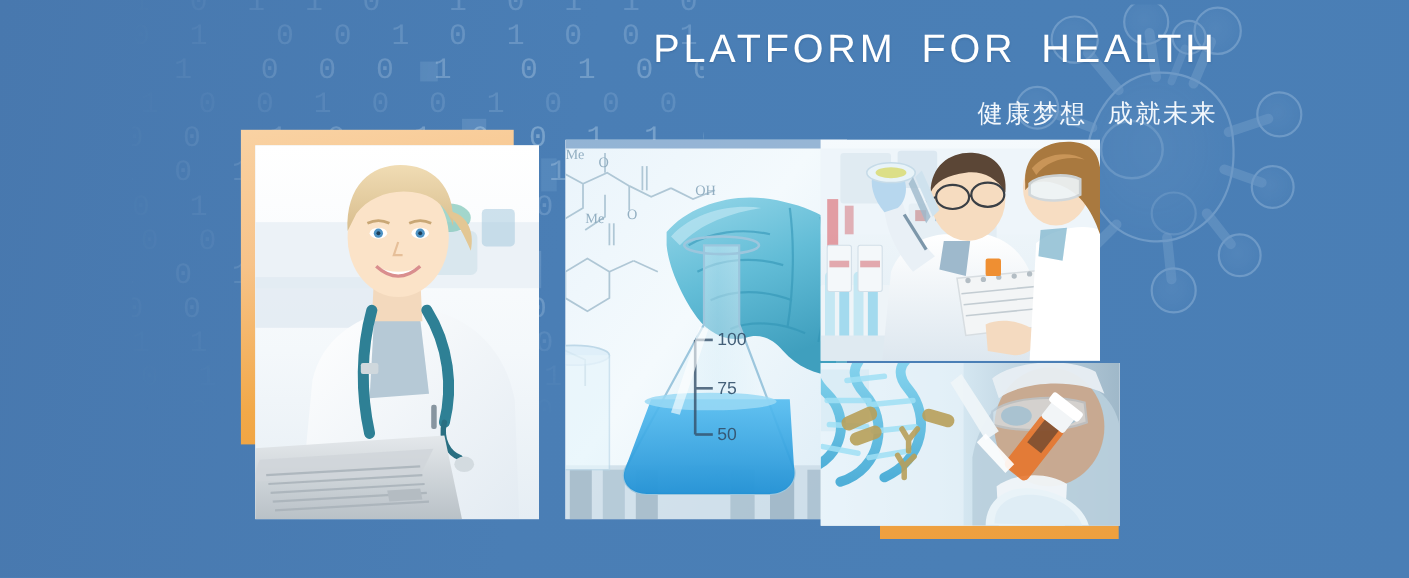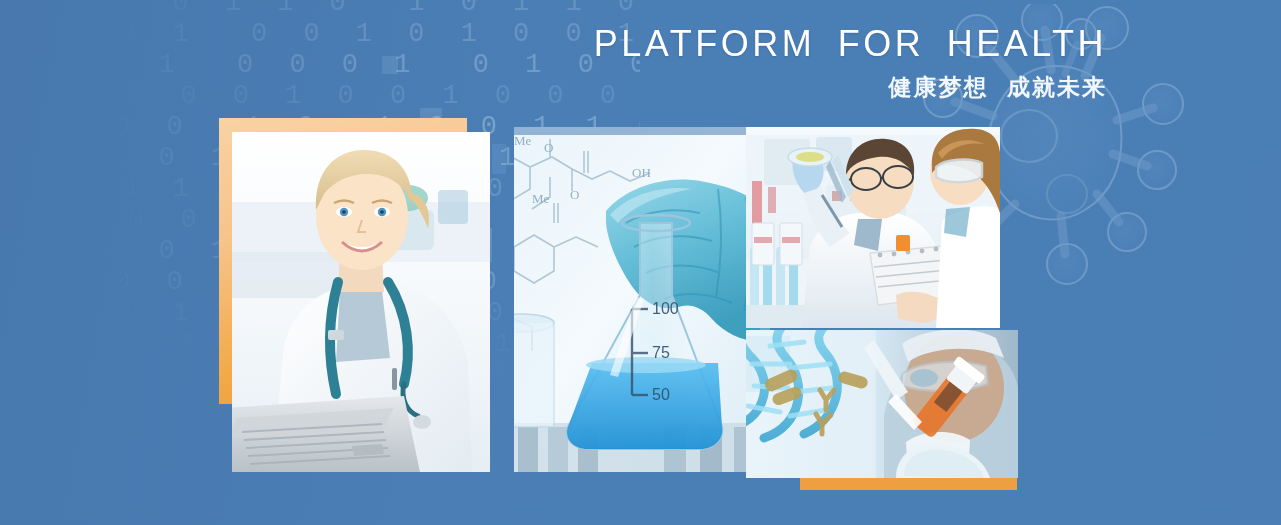--- a/index.html
+++ b/index.html
@@ -75,26 +75,26 @@
   .title-main {
     font-size:36px;
     letter-spacing:3.5px;
     color:#ffffff;
     font-weight:400;
     line-height:44px;
     word-spacing:9px;
     text-shadow:0 1px 2px rgba(20,50,90,.22);
   }
   .title-sub {
-    margin-top:6px;
+    margin-top:22px;
     font-size:23px;
     letter-spacing:2px;
     word-spacing:10px;
     color:#f2f7fc;
-    font-weight:700;
+    font-weight:400;
     line-height:30px;
   }
 
   
   .collage { position:absolute; left:0; top:0; width:1281px; height:525px; z-index:4; }
 
   .accent-frame {
     position:absolute;
     background:linear-gradient(170deg,#f9d2a3 0%,#f7c389 38%,#f2a949 78%,#eea03d 100%);
   }

